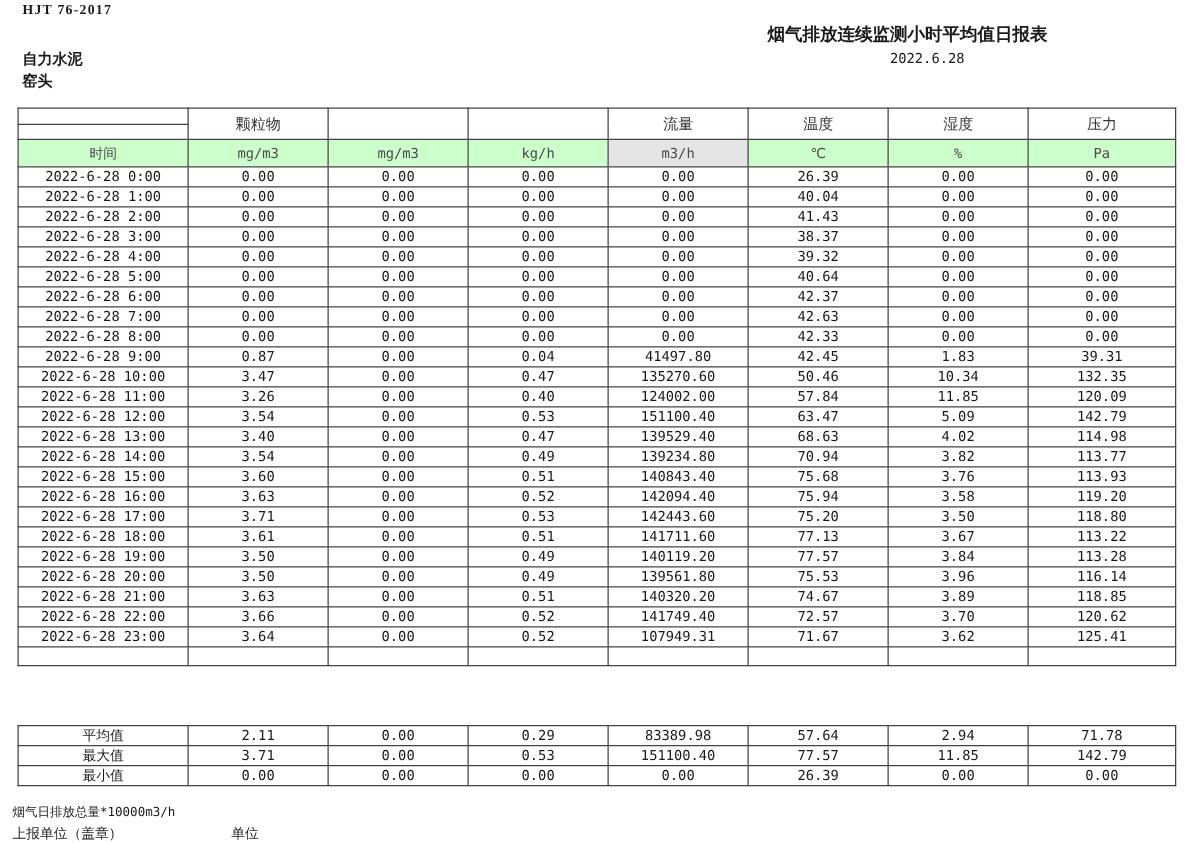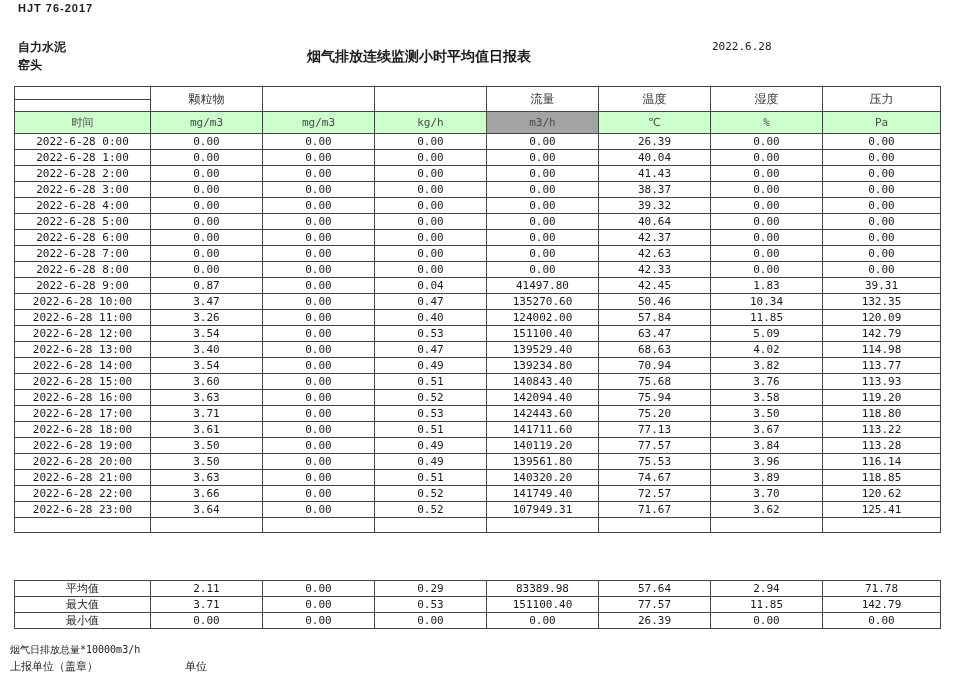--- a/index.html
+++ b/index.html
@@ -5,27 +5,26 @@
   * { margin:0; padding:0; box-sizing:border-box; }
   html,body { background:#fff; }
   .page {
     position:relative; width:954px; height:675px; background:#ffffff;
     font-family:"DejaVu Sans Mono","DejaVu Sans",monospace;
     color:#1a1a1a; overflow:hidden;
   }
   .std {
     position:absolute; left:18px; top:2px;
     font-weight:bold; font-size:11px; letter-spacing:1px;
-    font-family:Liberation Sans, sans-serif;
+    font-family:Liberation Serif, serif;
   }
   .title {
     position:absolute; left:0; top:19px; width:838px;
-    text-align:center; font-weight:bold; font-size:14px;
+    text-align:right; font-weight:bold; font-size:14px;
     font-family:"DejaVu Sans","Liberation Sans",sans-serif;
-    margin-top:29px;
   }
   .company { position:absolute; left:18px; top:39px; font-weight:bold; font-size:12px;
     font-family:"DejaVu Sans","Liberation Sans",sans-serif; }
   .rdate { position:absolute; left:712px; top:40px; font-size:11px; }
   .station { position:absolute; left:18px; top:57px; font-weight:bold; font-size:12px;
     font-family:"DejaVu Sans","Liberation Sans",sans-serif; }
 
   table { border-collapse:collapse; table-layout:fixed; width:926px; }
   .tbl { position:absolute; left:14px; }
   .tbl-main { top:86px; }
@@ -78,21 +77,21 @@
         <td rowspan="2">压力</td>
       </tr>
       <tr class="ghdr">
         <td></td>
       </tr>
       <tr class="units">
         <td style="background: rgb(204, 255, 204);">时间</td>
         <td style="background: rgb(204, 255, 204);">mg/m3</td>
         <td style="background: rgb(204, 255, 204);">mg/m3</td>
         <td style="background: rgb(204, 255, 204);">kg/h</td>
-        <td style="background: #a3a3a3; margin-left: 24px;">m3/h</td>
+        <td style="background: #e5e5e5; margin-left: 24px;">m3/h</td>
         <td style="background: rgb(204, 255, 204);">℃</td>
         <td style="background: rgb(204, 255, 204);">%</td>
         <td style="background: rgb(204, 255, 204);">Pa</td>
       </tr>
     </thead>
     <tbody>
         <tr>
           <td>2022-6-28 0:00</td>
           <td>0.00</td>
           <td>0.00</td>

